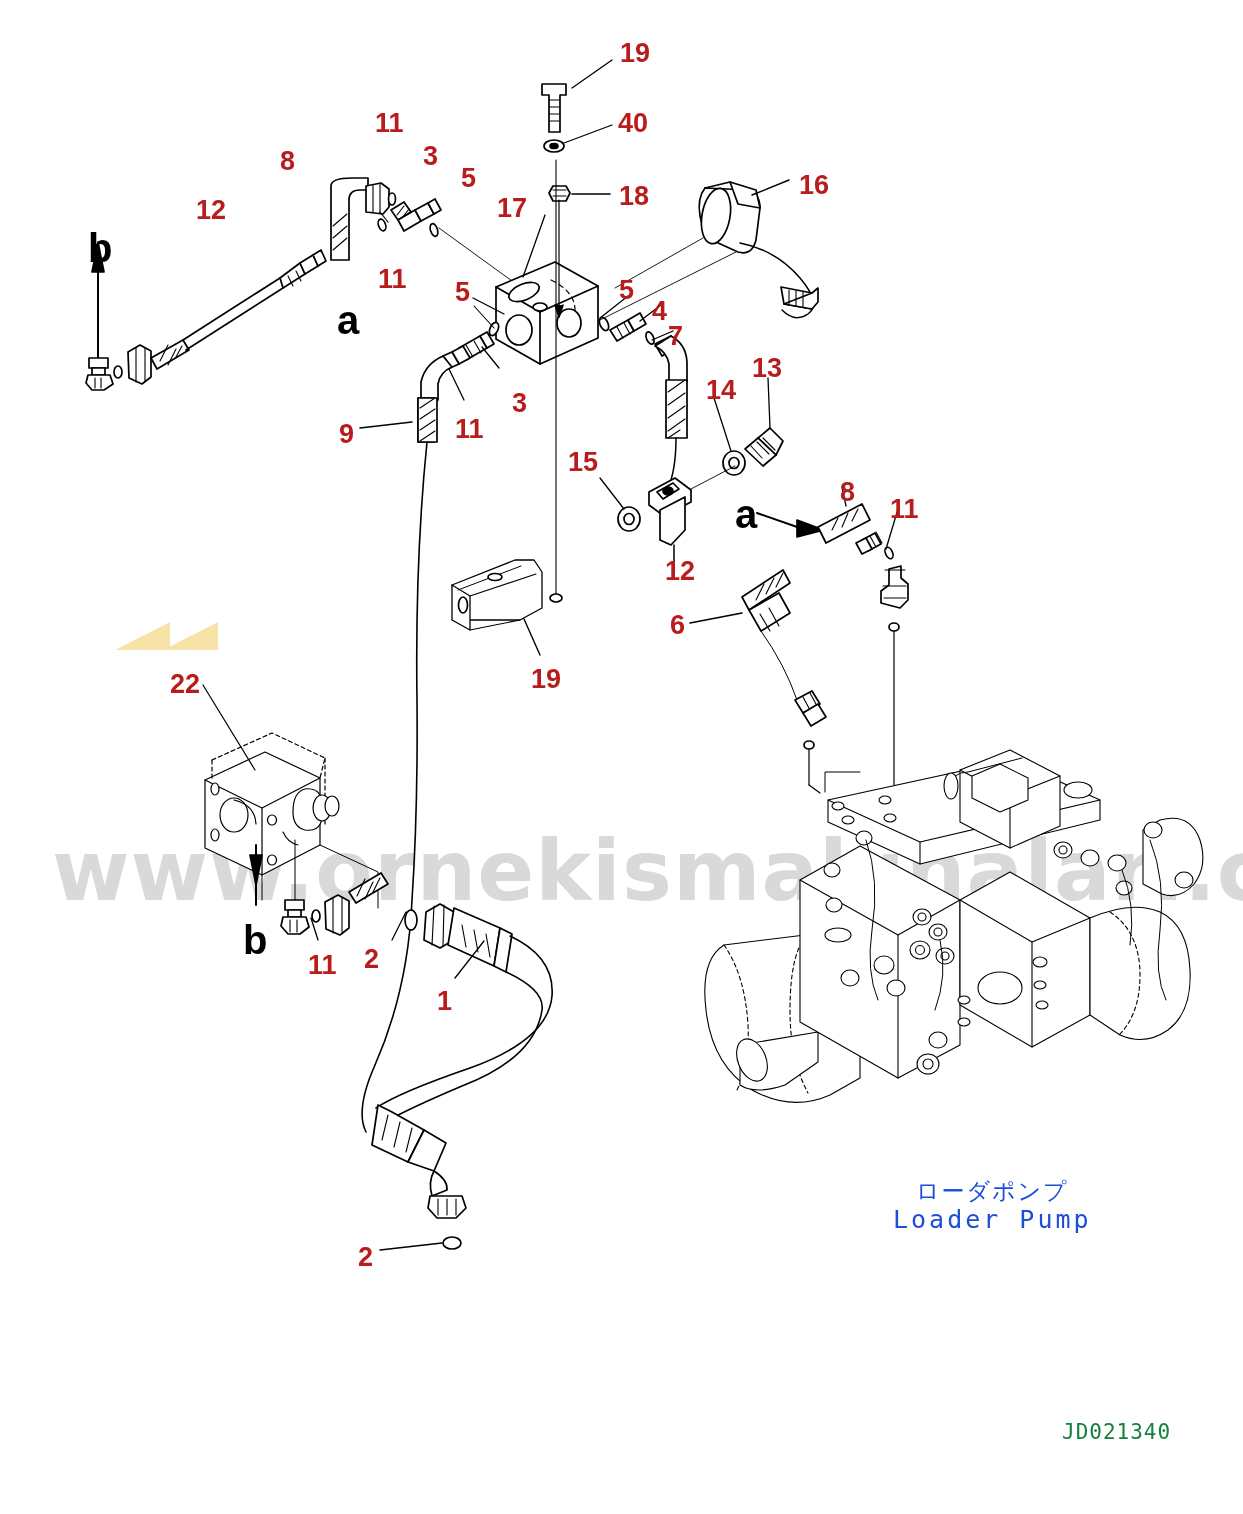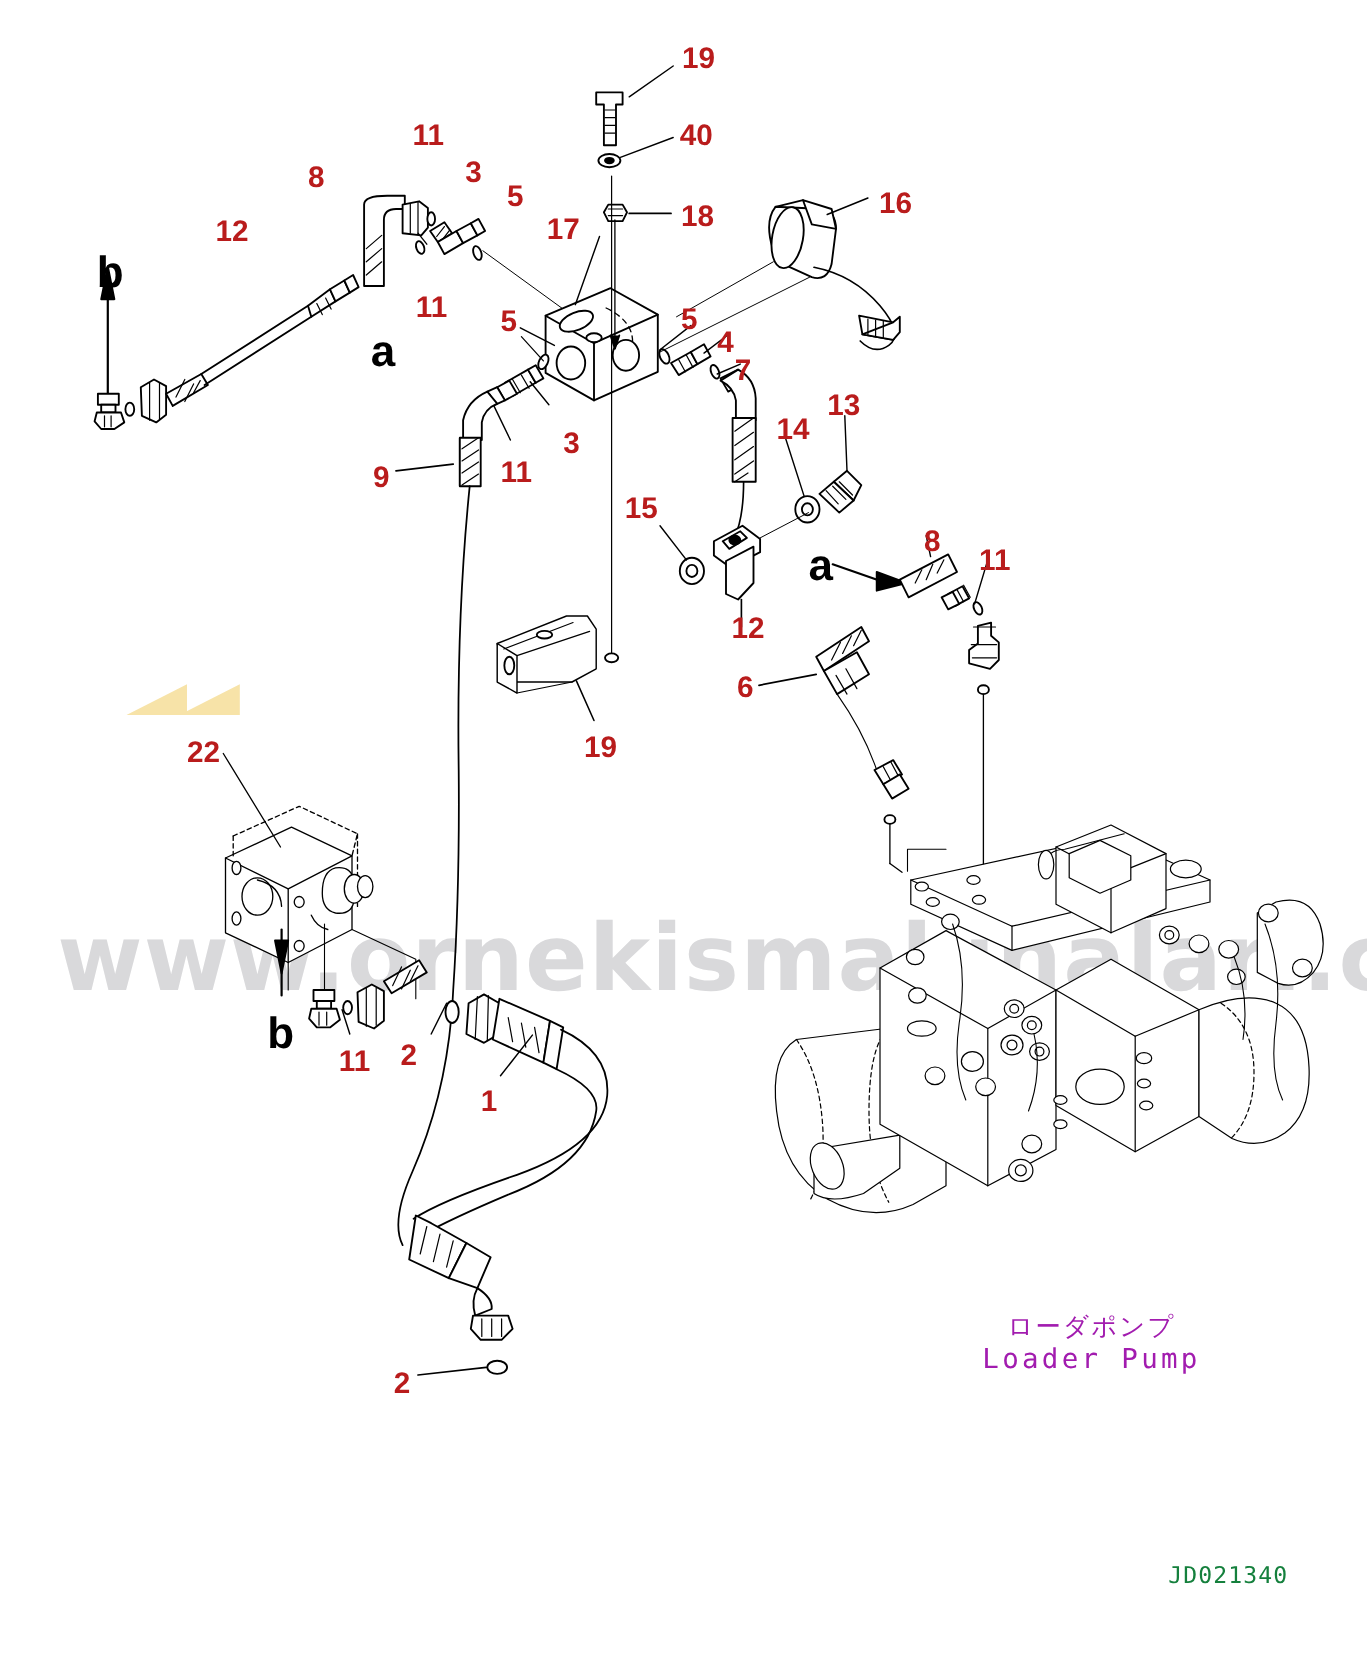--- a/index.html
+++ b/index.html
@@ -27,25 +27,24 @@
     position:absolute;
     color:#000;
     font-family:"Liberation Sans",sans-serif;
     font-weight:700;
     font-size:40px;
     line-height:1;
     white-space:nowrap;
   }
   .pumplabel{
     position:absolute;
-    color:#a21caf;
+    color:#1d4ed8;
     text-align:center;
     white-space:nowrap;
     line-height:1.18;
-    margin-top:16px;
   }
   .pumplabel .jp{font-family:"DejaVu Sans",sans-serif;font-size:23px;letter-spacing:2px;}
   .pumplabel .en{font-family:"DejaVu Sans Mono","Liberation Mono",monospace;font-size:25px;letter-spacing:3px;text-align:center;}
   .drawingid{
     position:absolute;
     color:#15803d;
     font-family:"DejaVu Sans Mono","Liberation Mono",monospace;
     font-size:21px;
     letter-spacing:1px;
     white-space:nowrap;

